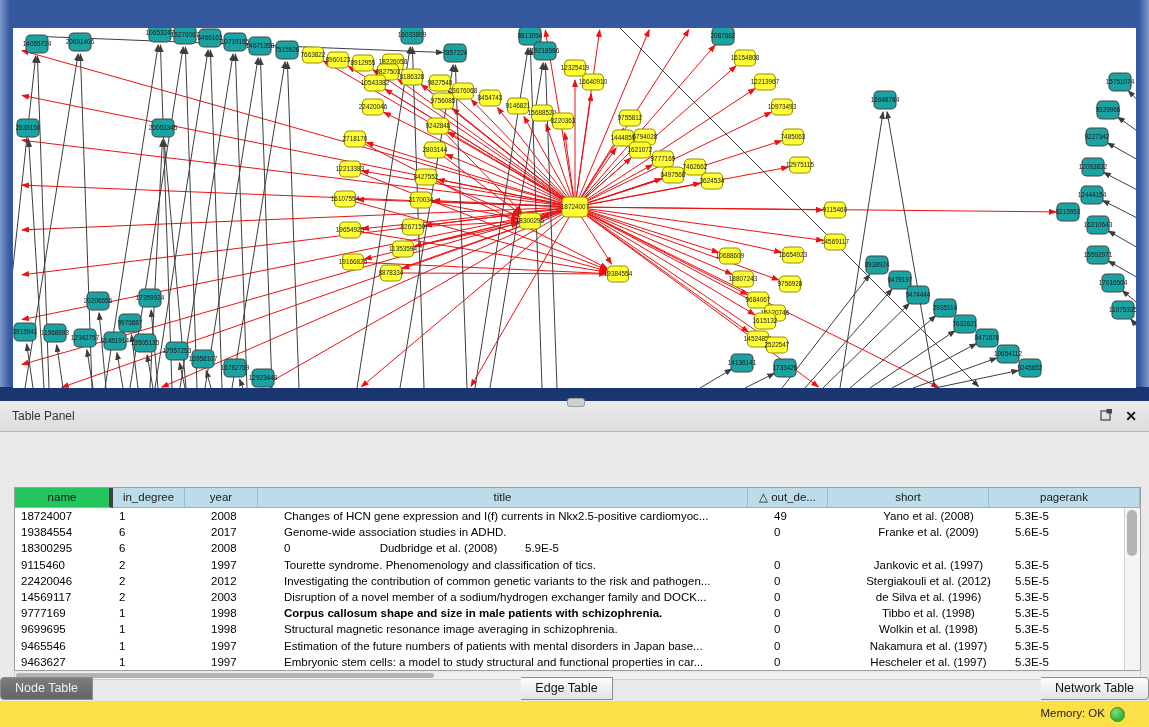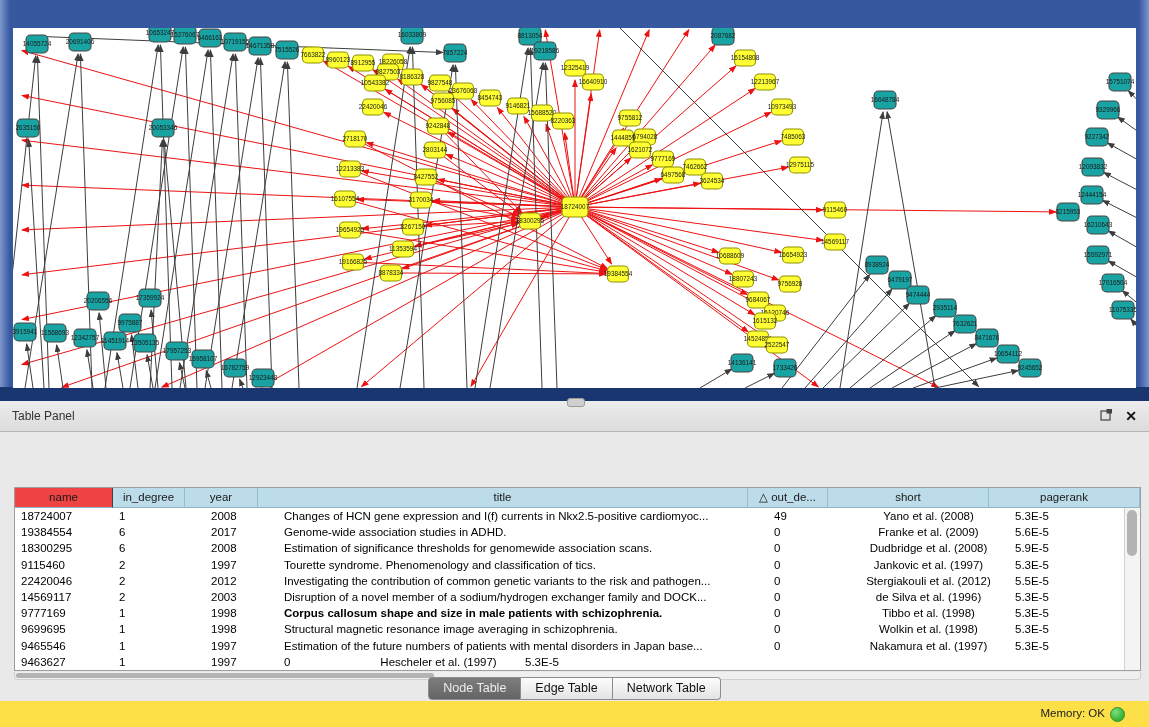--- a/index.html
+++ b/index.html
@@ -36,36 +36,36 @@
 
   .panel-body{position:relative;height:269px;background:#e9e9e9;}
 
   
   .table-wrap{position:absolute;left:14px;top:55px;width:1127px;height:184px;
     background:#fff;border:1px solid #9e9e9e;box-sizing:border-box;}
   .thead{display:flex;height:20px;}
   .th{box-sizing:border-box;height:20px;line-height:19px;font-size:11.5px;color:#1a1a1a;
     text-align:center;background:#bcdcea;border-right:1px solid #93bccd;
     border-bottom:1px solid #8fb5c6;overflow:hidden;white-space:nowrap;}
-  .th-first{background:#ef4444;border-right:1px solid #404040;}
+  .th-first{background:#22c55e;border-right:4px solid #404040;}
   .tbody{position:relative;}
   .tr{display:flex;height:16.2px;}
   .td{box-sizing:border-box;font-size:11.5px;color:#000;line-height:16.2px;
     padding-left:6px;overflow:hidden;white-space:nowrap;}
   .td.c{text-align:center;padding-left:0;}
   .vscroll{position:absolute;right:0;top:20px;bottom:0;width:15px;background:#f4f4f4;
     border-left:1px solid #d2d2d2;}
   .vthumb{position:absolute;left:2px;top:2px;width:10px;height:46px;border-radius:5px;
     background:#b3b3b3;}
   .hscroll{position:absolute;left:14px;top:240px;width:1127px;height:8px;background:#efefef;
     border:1px solid #cfcfcf;border-top:none;border-radius:0 0 4px 4px;box-sizing:border-box;}
   .hthumb{position:absolute;left:1px;top:1px;width:418px;height:5px;border-radius:3px;background:#b3b3b3;}
 
   
-  .tabs{position:absolute;left:0;right:0;top:245px;display:flex;justify-content:center;}
+  .tabs{position:absolute;left:0;right:0;top:245px;display:flex;justify-content:space-between;}
   .seg{height:21px;line-height:21px;padding:0 14px;font-size:12.5px;color:#111;
     background:linear-gradient(#fdfdfd,#e3e3e3);border:1px solid #8d8d8d;border-left:none;}
   .seg:first-child{border-left:1px solid #8d8d8d;border-radius:4px 0 0 4px;}
   .seg:last-child{border-radius:0 4px 4px 0;}
   .seg.active{background:linear-gradient(#7d7d7d,#646464);color:#ededed;}
 
   
   .statusbar{position:relative;height:27px;background:#fde047;text-align:right;}
   .mem-label{position:absolute;right:44px;top:0;line-height:25px;font-size:11.5px;color:#222;}
   .mem-dot{position:absolute;right:24px;top:6px;width:13px;height:13px;border-radius:50%;
@@ -701,21 +701,20 @@
             <div class="td" style="width: 73px;">2017</div>
             <div class="td" style="width: 490px;">Genome-wide association studies in ADHD.</div>
             <div class="td" style="width: 80px;">0</div>
             <div class="td c" style="width: 161px;">Franke et al. (2009)</div>
             <div class="td" style="width: 117px; flex: 1 1 0%;">5.6E-5</div>
           </div>
           <div class="tr">
             <div class="td" style="width: 98px;">18300295</div>
             <div class="td" style="width: 92px;">6</div>
             <div class="td" style="width: 73px;">2008</div>
-            <div class="td" style="width: 490px;">Estimation of significance thresholds for genomewide association scans.</div>
             <div class="td" style="width: 80px;">0</div>
             <div class="td c" style="width: 161px;">Dudbridge et al. (2008)</div>
             <div class="td" style="width: 117px; flex: 1 1 0%;">5.9E-5</div>
           </div>
           <div class="tr">
             <div class="td" style="width: 98px;">9115460</div>
             <div class="td" style="width: 92px;">2</div>
             <div class="td" style="width: 73px;">1997</div>
             <div class="td" style="width: 490px;">Tourette syndrome. Phenomenology and classification of tics.</div>
             <div class="td" style="width: 80px;">0</div>
@@ -764,20 +763,21 @@
             <div class="td" style="width: 73px;">1997</div>
             <div class="td" style="width: 490px;">Estimation of the future numbers of patients with mental disorders in Japan base...</div>
             <div class="td" style="width: 80px;">0</div>
             <div class="td c" style="width: 161px; text-align: center;">Nakamura et al. (1997)</div>
             <div class="td" style="width: 117px; flex: 1 1 0%;">5.3E-5</div>
           </div>
           <div class="tr">
             <div class="td" style="width: 98px;">9463627</div>
             <div class="td" style="width: 92px;">1</div>
             <div class="td" style="width: 73px;">1997</div>
+            <div class="td" style="width: 490px;">Embryonic stem cells: a model to study structural and functional properties in car...</div>
             <div class="td" style="width: 80px;">0</div>
             <div class="td c" style="width: 161px;">Hescheler et al. (1997)</div>
             <div class="td" style="width: 117px; flex: 1 1 0%;">5.3E-5</div>
           </div>
         </div>
       <div class="vscroll">
           <div class="vthumb"></div>
         </div>
     </div>
     <div class="hscroll">

